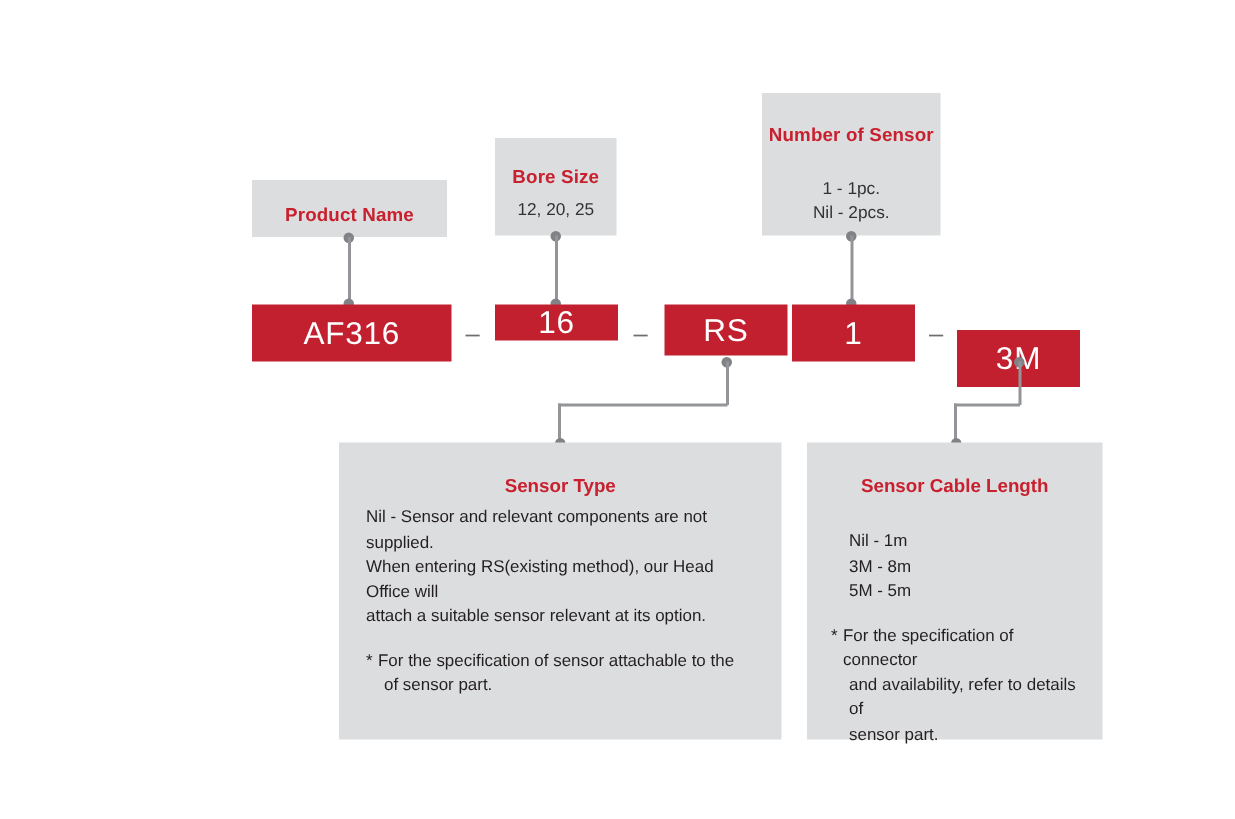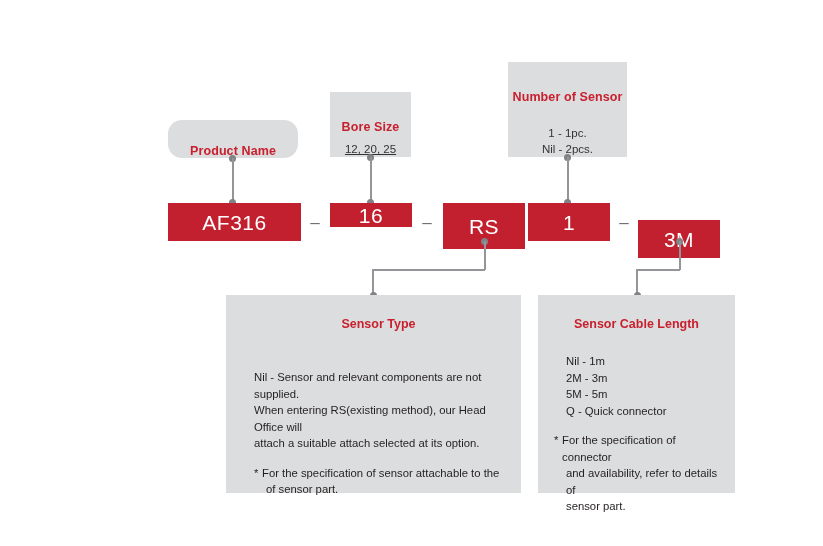--- a/index.html
+++ b/index.html
@@ -17,21 +17,21 @@
     overflow: hidden;
   }
 
   
   .info-box {
     position: absolute;
     background: #dcdddf;
     display: flex;
     flex-direction: column;
     align-items: center;
-    justify-content: flex-end;
+    justify-content: center;
   }
   .info-title {
     color: #c8202e;
     font-weight: bold;
     font-size: 12.5px;
     letter-spacing: 0.1px;
     text-align: center;
     white-space: nowrap;
   }
   .info-line {
@@ -119,31 +119,31 @@
     display: flex;
   }
   .note-star { width: 8px; flex: 0 0 8px; }
   .note-body { flex: 1 1 auto; }
 </style>
 </head>
 <body>
 
 <div id="canvas">
 
-  <div class="info-box" style="left:168px; top:120px; width:130px; height:38px; padding-top:7px;border-radius:14px;">
+  <div class="info-box" style="left:168px; top:120px; width:130px; height:38px; padding-top:7px;">
     <div class="info-title">Product Name</div>
   </div>
 
   <div class="conn-dot" style="left:229px; top:155px;"></div>
   <div class="conn-v" style="left:231.5px; top:158px; height:46px;"></div>
   <div class="conn-dot" style="left:229px; top:199px;"></div>
 
   <div class="info-box" style="left:330px; top:92px; width:81px; height:65px; padding-top:10px;">
     <div class="info-title">Bore Size</div>
-    <div class="info-line" style="margin-top:7px;text-decoration:underline;">12, 20, 25</div>
+    <div class="info-line" style="margin-top:7px;">12, 20, 25</div>
   </div>
   <div class="conn-dot" style="left:367px; top:154px;"></div>
   <div class="conn-v" style="left:369.5px; top:157px; height:47px;"></div>
   <div class="conn-dot" style="left:367px; top:199px;"></div>
 
   <div class="info-box" style="left:508px; top:62px; width:119px; height:95px; padding-top:13px;">
     <div class="info-title">Number of Sensor</div>
     <div class="info-line" style="margin-top:21px;">1 - 1pc.</div>
     <div class="info-line">Nil - 2pcs.</div>
   </div>
@@ -156,21 +156,21 @@
   </div>
 
   <div class="dash" style="left:305px; top:214px;">–</div>
 
   <div class="code-box" style="left:330px; top:203px; width:82px; height:24px;">
     <span class="code-text">16</span>
   </div>
 
   <div class="dash" style="left:417px; top:214px;">–</div>
 
-  <div class="code-box" style="left:443px; top:203px; width:82px; height:46px;">
+  <div class="code-box" style="left:443px; top:203px; width:82px; height:34px;">
     <span class="code-text">RS</span>
   </div>
 
   <div class="code-box" style="left:528px; top:203px; width:82px; height:38px;">
     <span class="code-text">1</span>
   </div>
 
   <div class="dash" style="left:614px; top:214px;">–</div>
 
   <div class="code-box" style="left:638px; top:220px; width:82px; height:38px;">
@@ -182,49 +182,48 @@
   <div class="conn-h" style="left:372px; top:269px; width:113px;"></div>
   <div class="conn-v" style="left:372px; top:269px; height:28px;"></div>
   <div class="conn-dot" style="left:369.5px; top:292px;"></div>
 
   <div class="conn-dot" style="left:676px; top:238px;"></div>
   <div class="conn-v" style="left:678.5px; top:241px; height:29px;"></div>
   <div class="conn-h" style="left:636px; top:269px; width:44px;"></div>
   <div class="conn-v" style="left:636px; top:269px; height:28px;"></div>
   <div class="conn-dot" style="left:633.5px; top:292px;"></div>
 
-  <div class="detail-panel" style="left:226px; top:295px; width:295px; height:198px; padding:22px 18px 0 28px;">
+  <div class="detail-panel" style="left:226px; top:295px; width:295px; height:198px; padding:22px 18px 0 18px;">
     <div class="detail-title">Sensor Type</div>
 
-    <div style="margin-top:38px;">
+    <div style="margin-top:6px;">
       <div class="detail-para">Nil - Sensor and relevant components are not supplied.</div>
       <div class="detail-para">When entering RS(existing method), our Head Office will</div>
-      <div class="detail-para">attach a suitable attach selected at its option.</div>
+      <div class="detail-para">attach a suitable sensor relevant at its option.</div>
     </div>
 
     <div style="margin-top:13px;">
       <div class="detail-note">
         <span class="note-star">*</span>
         <span class="note-body">For the specification of sensor attachable to the</span>
       </div>
       <div class="detail-note">
         <span class="note-star"></span>
         <span class="note-body" style="padding-left:4px;">of sensor part.</span>
       </div>
     </div>
   </div>
 
   <div class="detail-panel" style="left:538px; top:295px; width:197px; height:198px; padding:22px 16px 0 16px;">
     <div class="detail-title">Sensor Cable Length</div>
 
     <div style="margin-top:22px;">
       <div class="detail-list-item">Nil - 1m</div>
-      <div class="detail-list-item">2M - 3m</div>
+      <div class="detail-list-item">3M - 8m</div>
       <div class="detail-list-item">5M - 5m</div>
-      <div class="detail-list-item">Q - Quick connector</div>
     </div>
 
     <div style="margin-top:13px;">
       <div class="detail-note">
         <span class="note-star">*</span>
         <span class="note-body">For the specification of connector</span>
       </div>
       <div class="detail-note">
         <span class="note-star"></span>
         <span class="note-body" style="padding-left:4px;">and availability, refer to details of</span>

